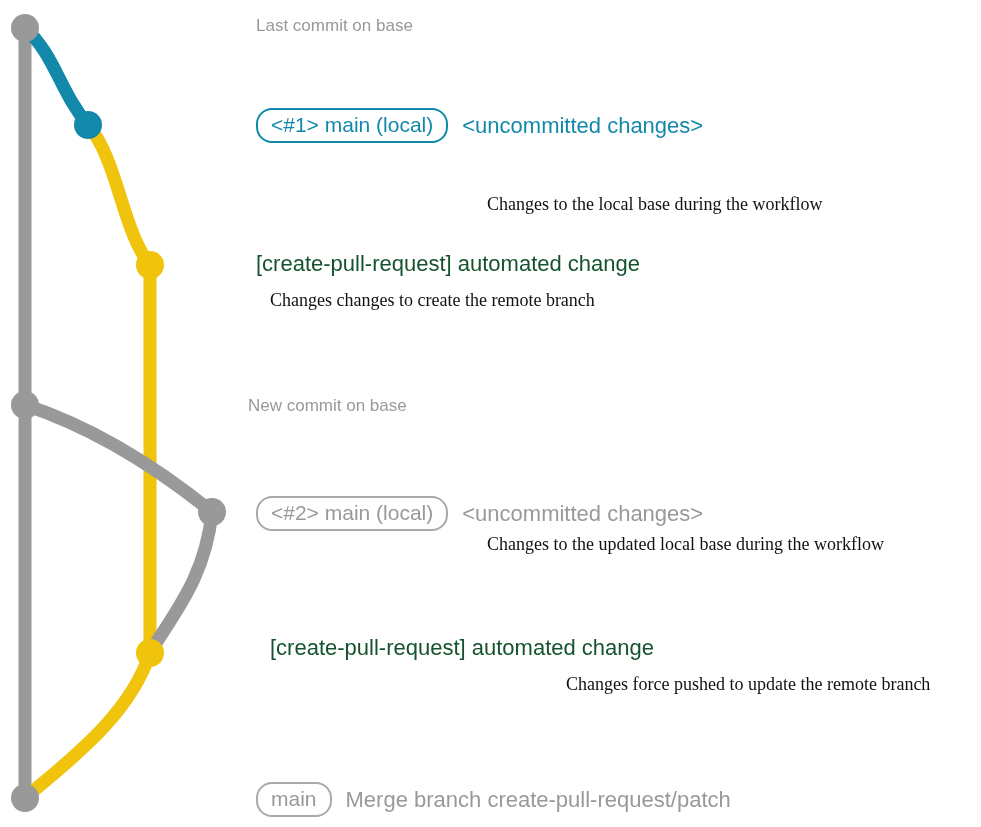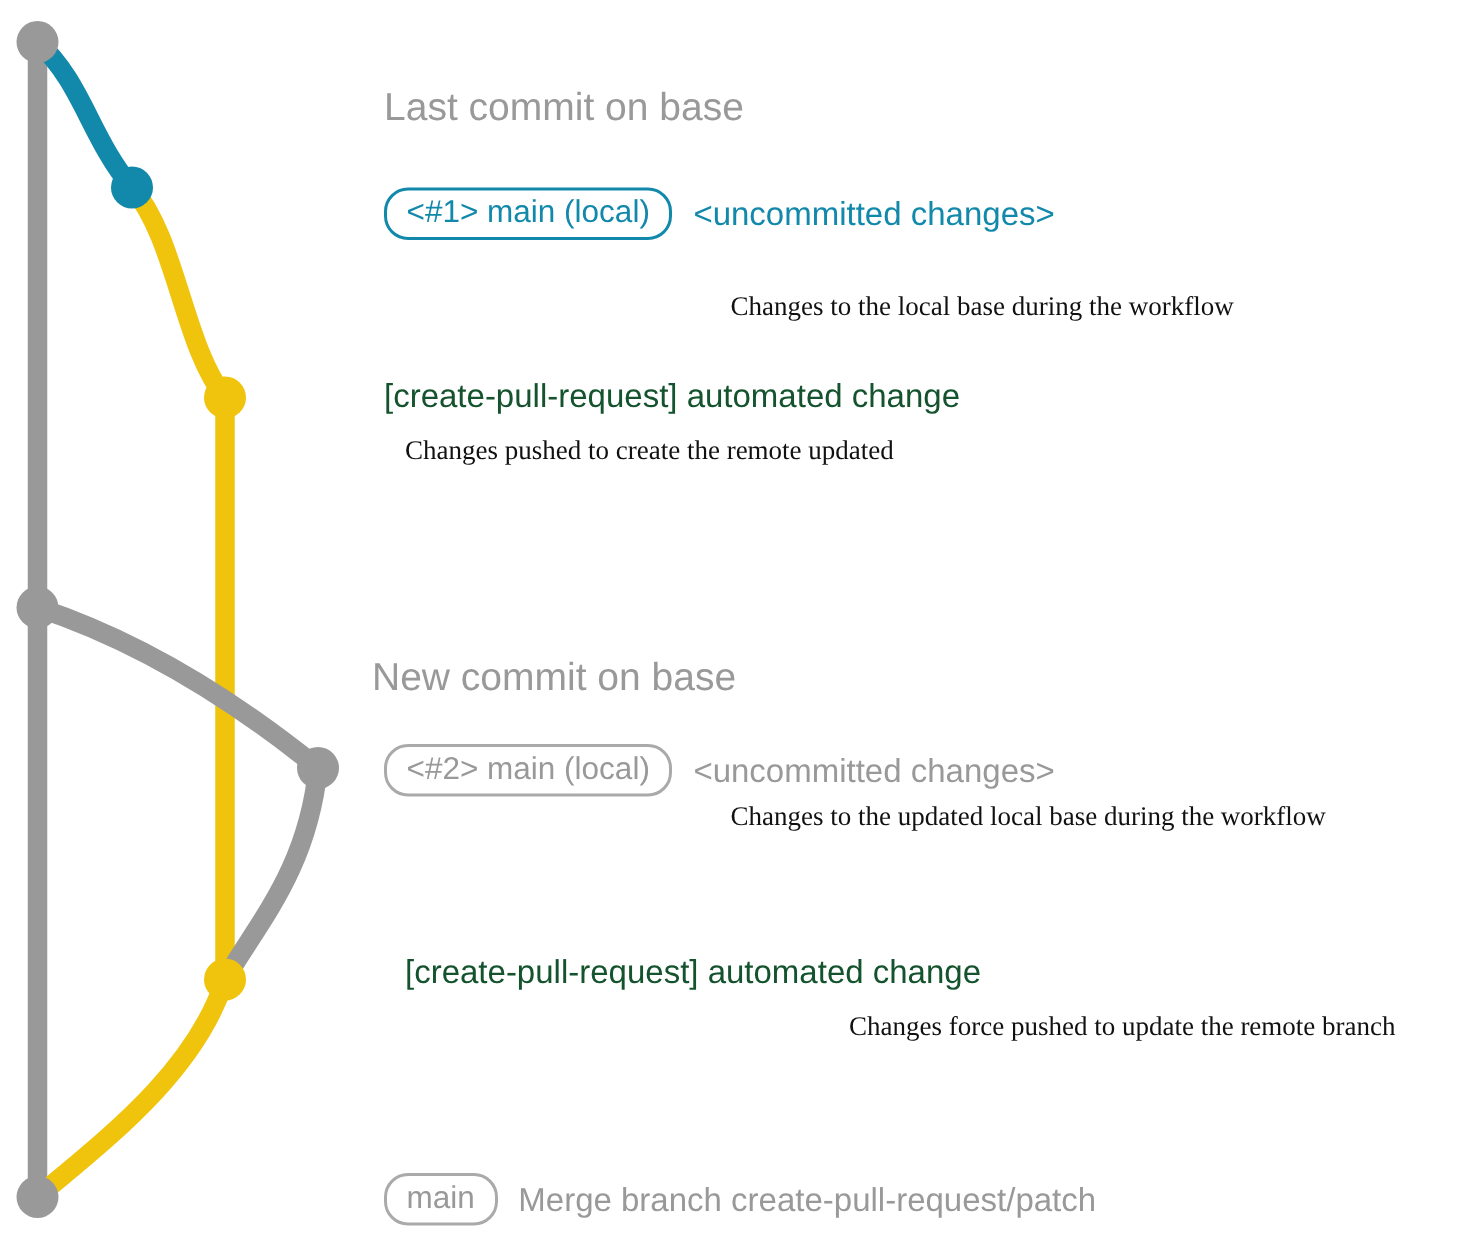--- a/index.html
+++ b/index.html
@@ -66,24 +66,23 @@
   .subject.no-badge { margin-left: 0; }
   .desc {
     position: absolute;
     font-family: "Liberation Serif", "DejaVu Serif", serif;
     font-size: 18px;
     color: #111111;
     white-space: nowrap;
   }
   .heading {
     position: absolute;
-    font-size: 26px;
+    font-size: 17px;
     color: #999999;
     white-space: nowrap;
-    margin-top: 40px;
   }
 </style>
 </head>
 <body>
 
 <div id="canvas">
 
   <svg id="graph-svg" viewBox="0 0 981 827" xmlns="http://www.w3.org/2000/svg" aria-hidden="true">
     <g id="edges-group">
         <path d="M 25 28 L 25 405" stroke="#999999" stroke-width="13" stroke-linecap="round" fill="none"></path>
@@ -101,29 +100,29 @@
         <circle cx="150" cy="265" r="14" fill="#f0c40c"></circle>
         <circle cx="25" cy="405" r="14" fill="#999999"></circle>
         <circle cx="212" cy="512" r="14" fill="#999999"></circle>
         <circle cx="150" cy="653" r="14" fill="#f0c40c"></circle>
         <circle cx="25" cy="798" r="14" fill="#999999"></circle>
       </g>
   </svg>
 
   <div id="entries-layer">
       <div class="heading" style="left: 256px; top: 16px;">Last commit on base</div>
-      <div class="row" style="left: 256px; top: 125px;">
+      <div class="row" style="left: 256px; top: 108px;">
         <span class="badge blue">&lt;#1&gt; main (local)</span>
         <span class="subject blue">&lt;uncommitted changes&gt;</span>
       </div>
       <div class="desc" style="left: 487px; top: 146px; margin-top: 48px;">Changes to the local base during the workflow</div>
       <div class="row" style="left: 256px; top: 252px;">
         <span class="subject yellow no-badge">[create-pull-request] automated change</span>
       </div>
-      <div class="desc" style="left: 270px; top: 290px;">Changes pushed to create the remote updated</div>
+      <div class="desc" style="left: 270px; top: 290px;">Changes changes to create the remote branch</div>
       <div class="heading" style="left: 248px; top: 396px;">New commit on base</div>
       <div class="row" style="left: 256px; top: 496px;">
         <span class="badge gray">&lt;#2&gt; main (local)</span>
         <span class="subject gray">&lt;uncommitted changes&gt;</span>
       </div>
       <div class="desc" style="left: 487px; top: 534px; text-align: center;">Changes to the updated local base during the workflow</div>
       <div class="row" style="left: 256px; top: 636px;">
         <span class="subject yellow">[create-pull-request] automated change</span>
       </div>
       <div class="desc" style="left: 566px; top: 674px;">Changes force pushed to update the remote branch</div>

